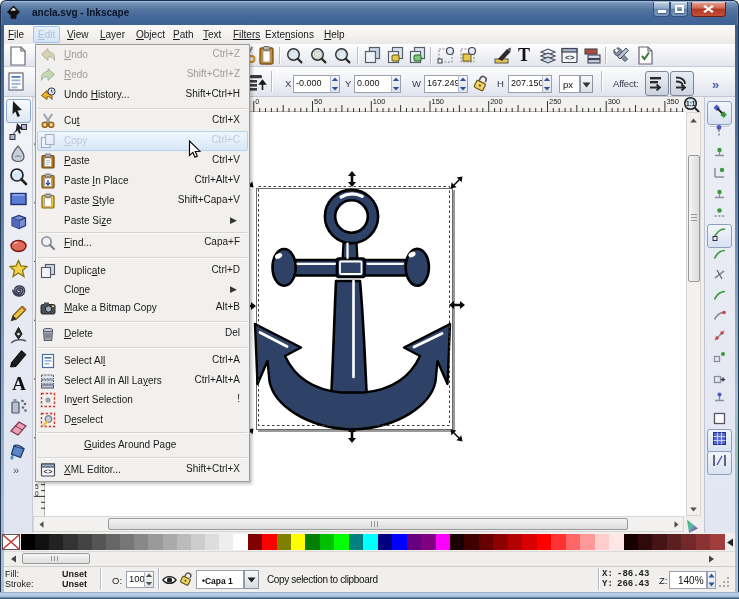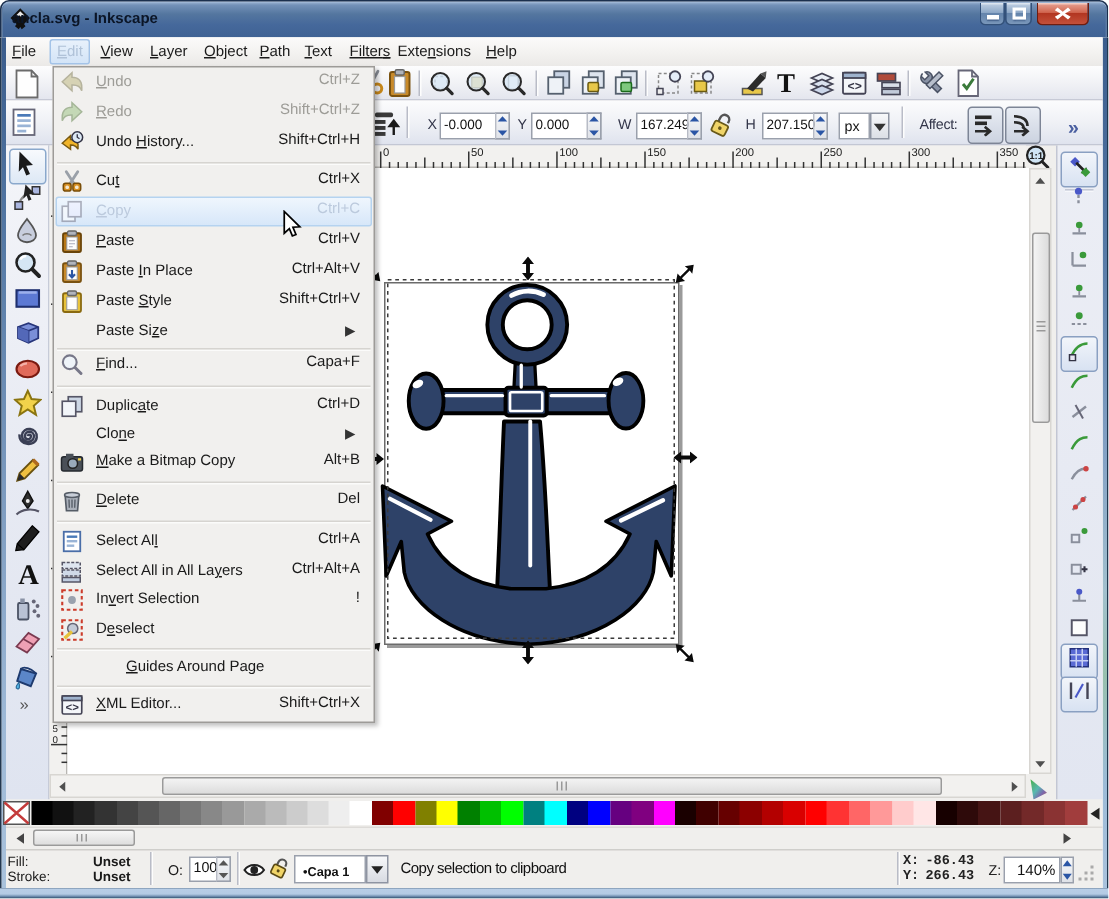--- a/index.html
+++ b/index.html
@@ -10,21 +10,21 @@
 background:linear-gradient(180deg,#a3b9d6 0%,#7391b8 10%,#54769f 35%,#45689b 65%,#3f6294 100%);
 box-shadow:inset 0 1px 0 #9db5d4, inset 1px 0 0 #5c7ba3, inset -1px 0 0 #5c7ba3;
 border-top:1px solid #1b2f4d;border-left:1px solid #1b2f4d;border-right:1px solid #1b2f4d;box-sizing:border-box;"></div>
 <div style="position:absolute;left:0px;top:25px;width:4px;height:567px;background:linear-gradient(180deg,#3a5c8c 0%,#567aa6 25%,#7e9cc0 55%,#9db8d6 80%,#a9c2dc 100%);border-left:1px solid #22374f;box-sizing:border-box;"></div>
 <div style="position:absolute;left:735px;top:25px;width:4px;height:567px;background:linear-gradient(180deg,#3a5c8c 0%,#567aa6 25%,#86a4c6 50%,#a2c0ce 65%,#97c0ae 75%,#9dbcd8 88%,#a9c2dc 100%);border-right:1px solid #22374f;box-sizing:border-box;"></div>
 <div style="position:absolute;left:0px;top:592px;width:739px;height:7px;background:linear-gradient(180deg,#7a92ac 0,#b7cde6 1px,#b4cbe4 4px,#8aa6c4 5px,#5a7a9c 6px,#24405e 7px);"></div>
 <svg style="position:absolute;left:6px;top:5px;" width="15" height="15" viewBox="0 0 15 15">
     <path d="M7.5 0.5 L14 7 L10 11 L11 12.5 L8.5 14.5 L7.5 13 L6.5 14.5 L4 12.5 L5 11 L1 7 Z" fill="#101010"></path>
 <path d="M4.5 5.5 L7.5 2.5 L10.5 5.5 L9 5.2 L8 6.2 L6.8 5.1 L6 6 Z" fill="#ffffff" opacity="0.9"></path>
   </svg>
-<div style="position:absolute;left:8px;top:7px;font:bold 10px 'Liberation Sans', sans-serif;color:#0b1526;white-space:nowrap;">ancla.svg - Inkscape</div>
+<div style="position:absolute;left:32px;top:7px;font:bold 10px 'Liberation Sans', sans-serif;color:#0b1526;white-space:nowrap;">ancla.svg - Inkscape</div>
 <div style="position:absolute;left:653px;top:2px;width:17px;height:15px;border:1px solid #33517a;border-top:none;border-radius:0 0 4px 4px;background:linear-gradient(180deg,#c3d2e4 0%,#8fa9c8 45%,#6585ac 50%,#7a97ba 100%);box-sizing:border-box;box-shadow:inset 0 1px 0 rgba(255,255,255,0.45);">
     <div style="position:absolute;left:4px;top:8px;width:8px;height:3px;background:#fff;box-shadow:0 1px 1px #44608a;"></div>
   </div>
 <div style="position:absolute;left:670px;top:2px;width:18px;height:15px;border:1px solid #33517a;border-top:none;border-radius:0 0 4px 4px;background:linear-gradient(180deg,#c3d2e4 0%,#8fa9c8 45%,#6585ac 50%,#7a97ba 100%);box-sizing:border-box;box-shadow:inset 0 1px 0 rgba(255,255,255,0.45);">
     <div style="position:absolute;left:4px;top:3px;width:9px;height:8px;border:2px solid #fff;box-sizing:border-box;box-shadow:0 1px 1px #44608a;"></div>
   </div>
 <div style="position:absolute;left:691px;top:2px;width:35px;height:15px;border:1px solid #6e1d10;border-top:none;border-radius:0 0 4px 4px;background:linear-gradient(180deg,#e8a495 0%,#d0654f 45%,#b23621 50%,#c4503a 100%);box-sizing:border-box;box-shadow:inset 0 1px 0 rgba(255,255,255,0.45);">
     <svg width="33" height="13" viewBox="0 0 33 13" style="position:absolute;left:0;top:0">
       <path d="M13 3 L16.5 5.8 L20 3 L21.8 4.8 L18 7 L21.8 9.2 L20 11 L16.5 8.2 L13 11 L11.2 9.2 L15 7 L11.2 4.8 Z" fill="#fff"></path>
     </svg>
@@ -776,21 +776,21 @@
   </svg>
 <div style="position:absolute;left:64px;top:175px;font:normal 10px 'Liberation Sans', sans-serif;color:#1a1a1a;white-space:nowrap;">Paste <u>I</u>n Place</div>
 <div style="position:absolute;right:499px;top:174px;font:10px &quot;Liberation Sans&quot;,sans-serif;color:#1a1a1a;white-space:nowrap;">Ctrl+Alt+V</div>
 <svg style="position:absolute;left:40px;top:173px;" width="16" height="16" viewBox="0 0 16 16">
     <rect x="2" y="2.5" width="12" height="12.5" rx="1.3" fill="#c88a2a" stroke="#7a5210" stroke-width="1.2"></rect>
 <rect x="4.5" y="5" width="7" height="8.5" fill="#fdfdfd" stroke="#999" stroke-width="0.7"></rect>
 <rect x="5" y="1" width="6" height="3" rx="1" fill="#b0b4bd" stroke="#666" stroke-width="0.9"></rect>
 <path d="M8 7 L8 11.5 M6 9.8 L8 12 L10 9.8" stroke="#2a55a5" stroke-width="1.4" fill="none"></path>
   </svg>
 <div style="position:absolute;left:64px;top:195px;font:normal 10px 'Liberation Sans', sans-serif;color:#1a1a1a;white-space:nowrap;">Paste <u>S</u>tyle</div>
-<div style="position:absolute;right:499px;top:194px;font:10px &quot;Liberation Sans&quot;,sans-serif;color:#1a1a1a;white-space:nowrap;">Shift+Ctrl+V</div>
+<div style="position:absolute;right:499px;top:194px;font:10px &quot;Liberation Sans&quot;,sans-serif;color:#1a1a1a;white-space:nowrap;">Shift+Capa+V</div>
 <svg style="position:absolute;left:40px;top:193px;" width="16" height="16" viewBox="0 0 16 16">
     <rect x="2" y="2.5" width="12" height="12.5" rx="1.3" fill="#e8c23a" stroke="#8a6a10" stroke-width="1.2"></rect>
 <rect x="4.5" y="5" width="7" height="8.5" fill="#fdfdfd" stroke="#999" stroke-width="0.7"></rect>
 <rect x="5" y="1" width="6" height="3" rx="1" fill="#b0b4bd" stroke="#666" stroke-width="0.9"></rect>
   </svg>
 <div style="position:absolute;left:64px;top:215px;font:normal 10px 'Liberation Sans', sans-serif;color:#1a1a1a;white-space:nowrap;">Paste Si<u>z</u>e</div>
 <div style="position:absolute;left:230px;top:215px;font:9px &quot;Liberation Sans&quot;,sans-serif;color:#333;">▶</div>
 <div style="position:absolute;left:64px;top:237px;font:normal 10px 'Liberation Sans', sans-serif;color:#1a1a1a;white-space:nowrap;"><u>F</u>ind...</div>
 <div style="position:absolute;right:499px;top:236px;font:10px &quot;Liberation Sans&quot;,sans-serif;color:#1a1a1a;white-space:nowrap;">Capa+F</div>
 <svg style="position:absolute;left:40px;top:235px;" width="16" height="16" viewBox="0 0 16 16">

